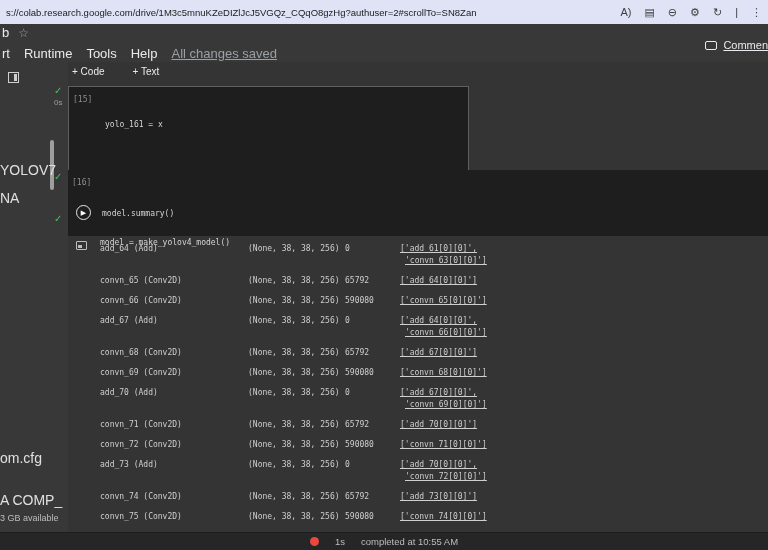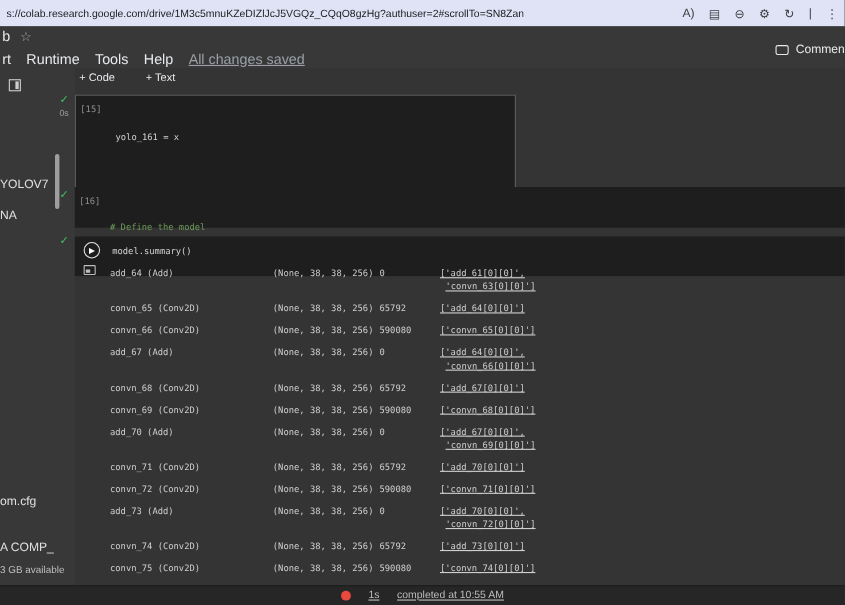--- a/index.html
+++ b/index.html
@@ -13,46 +13,46 @@
   .b-icons { display:flex; gap:13px; align-items:center; color:#3c4043; font-size:11px; }
   .b-icons span { cursor:default; }
 
   
   .colab-header { position:absolute; top:24px; left:0; width:768px; height:38px; background:#383838; }
   .title-row { position:absolute; top:1px; left:2px; display:flex; gap:9px; align-items:center; }
   .nb-title { font-size:13px; color:#e8eaed; }
   .star { font-size:12px; color:#9aa0a6; }
   .menu-row { position:absolute; top:22px; left:2px; display:flex; gap:14px; font-size:13px; color:#e8eaed; align-items:center; }
   .autosave { color:#9aa0a6; text-decoration:underline; }
-  .comment-area { position:absolute; top:15px; right:0; display:flex; gap:6px; align-items:center; font-size:11px; color:#e8eaed; }
+  .comment-area { position:absolute; top:15px; right:0; display:flex; gap:6px; align-items:center; font-size:11px; color:#e8eaed;text-decoration:underline; }
   .comment-box { width:12px; height:9px; border:1px solid #e8eaed; border-radius:2px; }
 
   
   .nb-toolbar { position:absolute; top:66px; left:72px; display:flex; gap:28px; font-size:10px; color:#e8eaed; }
   .tb-btn { cursor:pointer; }
 
   
   .sidebar { position:absolute; top:62px; left:0; width:68px; height:470px; background:#383838; overflow:hidden; }
   .panel-box { position:absolute; top:10px; left:8px; width:11px; height:11px; border:1px solid #cfcfcf; }
   .panel-box::after { content:""; position:absolute; top:1px; right:1px; bottom:1px; width:3px; background:#cfcfcf; }
   .sb-scrollbar { position:absolute; top:78px; left:50px; width:4px; height:50px; background:#9e9e9e; border-radius:2px; }
-  .sb-item { position:absolute; left:0; font-size:11px; color:#e0e0e0; white-space:nowrap; }
+  .sb-item { position:absolute; left:0; font-size:14px; color:#e0e0e0; white-space:nowrap; }
   .sbi-0 { top:100px; } .sbi-1 { top:128px; } .sbi-2 { top:388px; } .sbi-3 { top:430px; }
   .sb-disk { position:absolute; top:451px; left:0; font-size:9px; color:#bdbdbd; white-space:nowrap; }
 
   
   .gut-check { position:absolute; left:54px; color:#41c363; font-size:10px; }
   .gc-15 { top:85px; } .gc-16 { top:171px; } .gc-17 { top:213px; }
   .gut-time { position:absolute; left:54px; top:98px; color:#9e9e9e; font-size:8px; }
 
   
   .cell { background:#1e1e1e; position:absolute; }
   .cell15 { left:68px; top:86px; width:401px; height:85px; border:1px solid #5f5f5f; }
   .cell16 { left:68px; top:170px; width:710px; height:37px; }
-  .cell17 { left:68px; top:215px; width:700px; height:36px; }
+  .cell17 { left:68px; top:200px; width:700px; height:36px; }
   .exec-label { position:absolute; left:4px; top:8px; font-family:"DejaVu Sans Mono",monospace; font-size:8px; color:#8f8f8f; }
   .code-block { position:absolute; font-family:"DejaVu Sans Mono",monospace; font-size:8px; line-height:12px; color:#d4d4d4; white-space:pre; }
   .cb-15 { left:36px; top:8px; }
   .cb-16 { left:32px; top:7px; }
   .cb-17 { left:34px; top:8px; }
   .tok-str { color:#d88e62; }
   .tok-kw { color:#ff6fb5; }
   .tok-comment { color:#6a9955; }
   .play-btn { position:absolute; left:8px; top:5px; width:15px; height:15px; border:1.5px solid #e8e8e8; border-radius:50%;
     display:flex; align-items:center; justify-content:center; color:#ffffff; font-size:7px; cursor:pointer; }
@@ -62,21 +62,21 @@
   
   .output { position:absolute; left:100px; top:243px; right:2px; font-family:"DejaVu Sans Mono",monospace;
     font-size:8px; line-height:12px; color:#cfcfcf; }
   .orow { display:flex; margin-bottom:8px; }
   .c-layer { width:148px; } .c-shape { width:97px; } .c-params { width:55px; } .c-conn { flex:1; }
   .c-conn span { display:block;text-decoration:underline; }
   .c-conn .l2 { padding-left:5px; }
 
   
   .statusbar { position:absolute; left:0; bottom:0; width:768px; height:18px; background:#262626; border-top:1px solid #1d1d1d;
-    display:flex; align-items:center; justify-content:center; gap:16px; font-size:9.5px; color:#bdbdbd;text-decoration:underline; }
+    display:flex; align-items:center; justify-content:center; gap:16px; font-size:9.5px; color:#bdbdbd; }
   .status-dot { width:9px; height:9px; border-radius:50%; background:#e8483e; }
 </style>
 </head>
 <body>
 
 <div class="browser-bar">
   <div class="url">s://colab.research.google.com/drive/1M3c5mnuKZeDIZlJcJ5VGQz_CQqO8gzHg?authuser=2#scrollTo=SN8ZanfVO_B4</div>
   <div class="b-icons">
     <span>A)</span>
     <span>▤</span>

